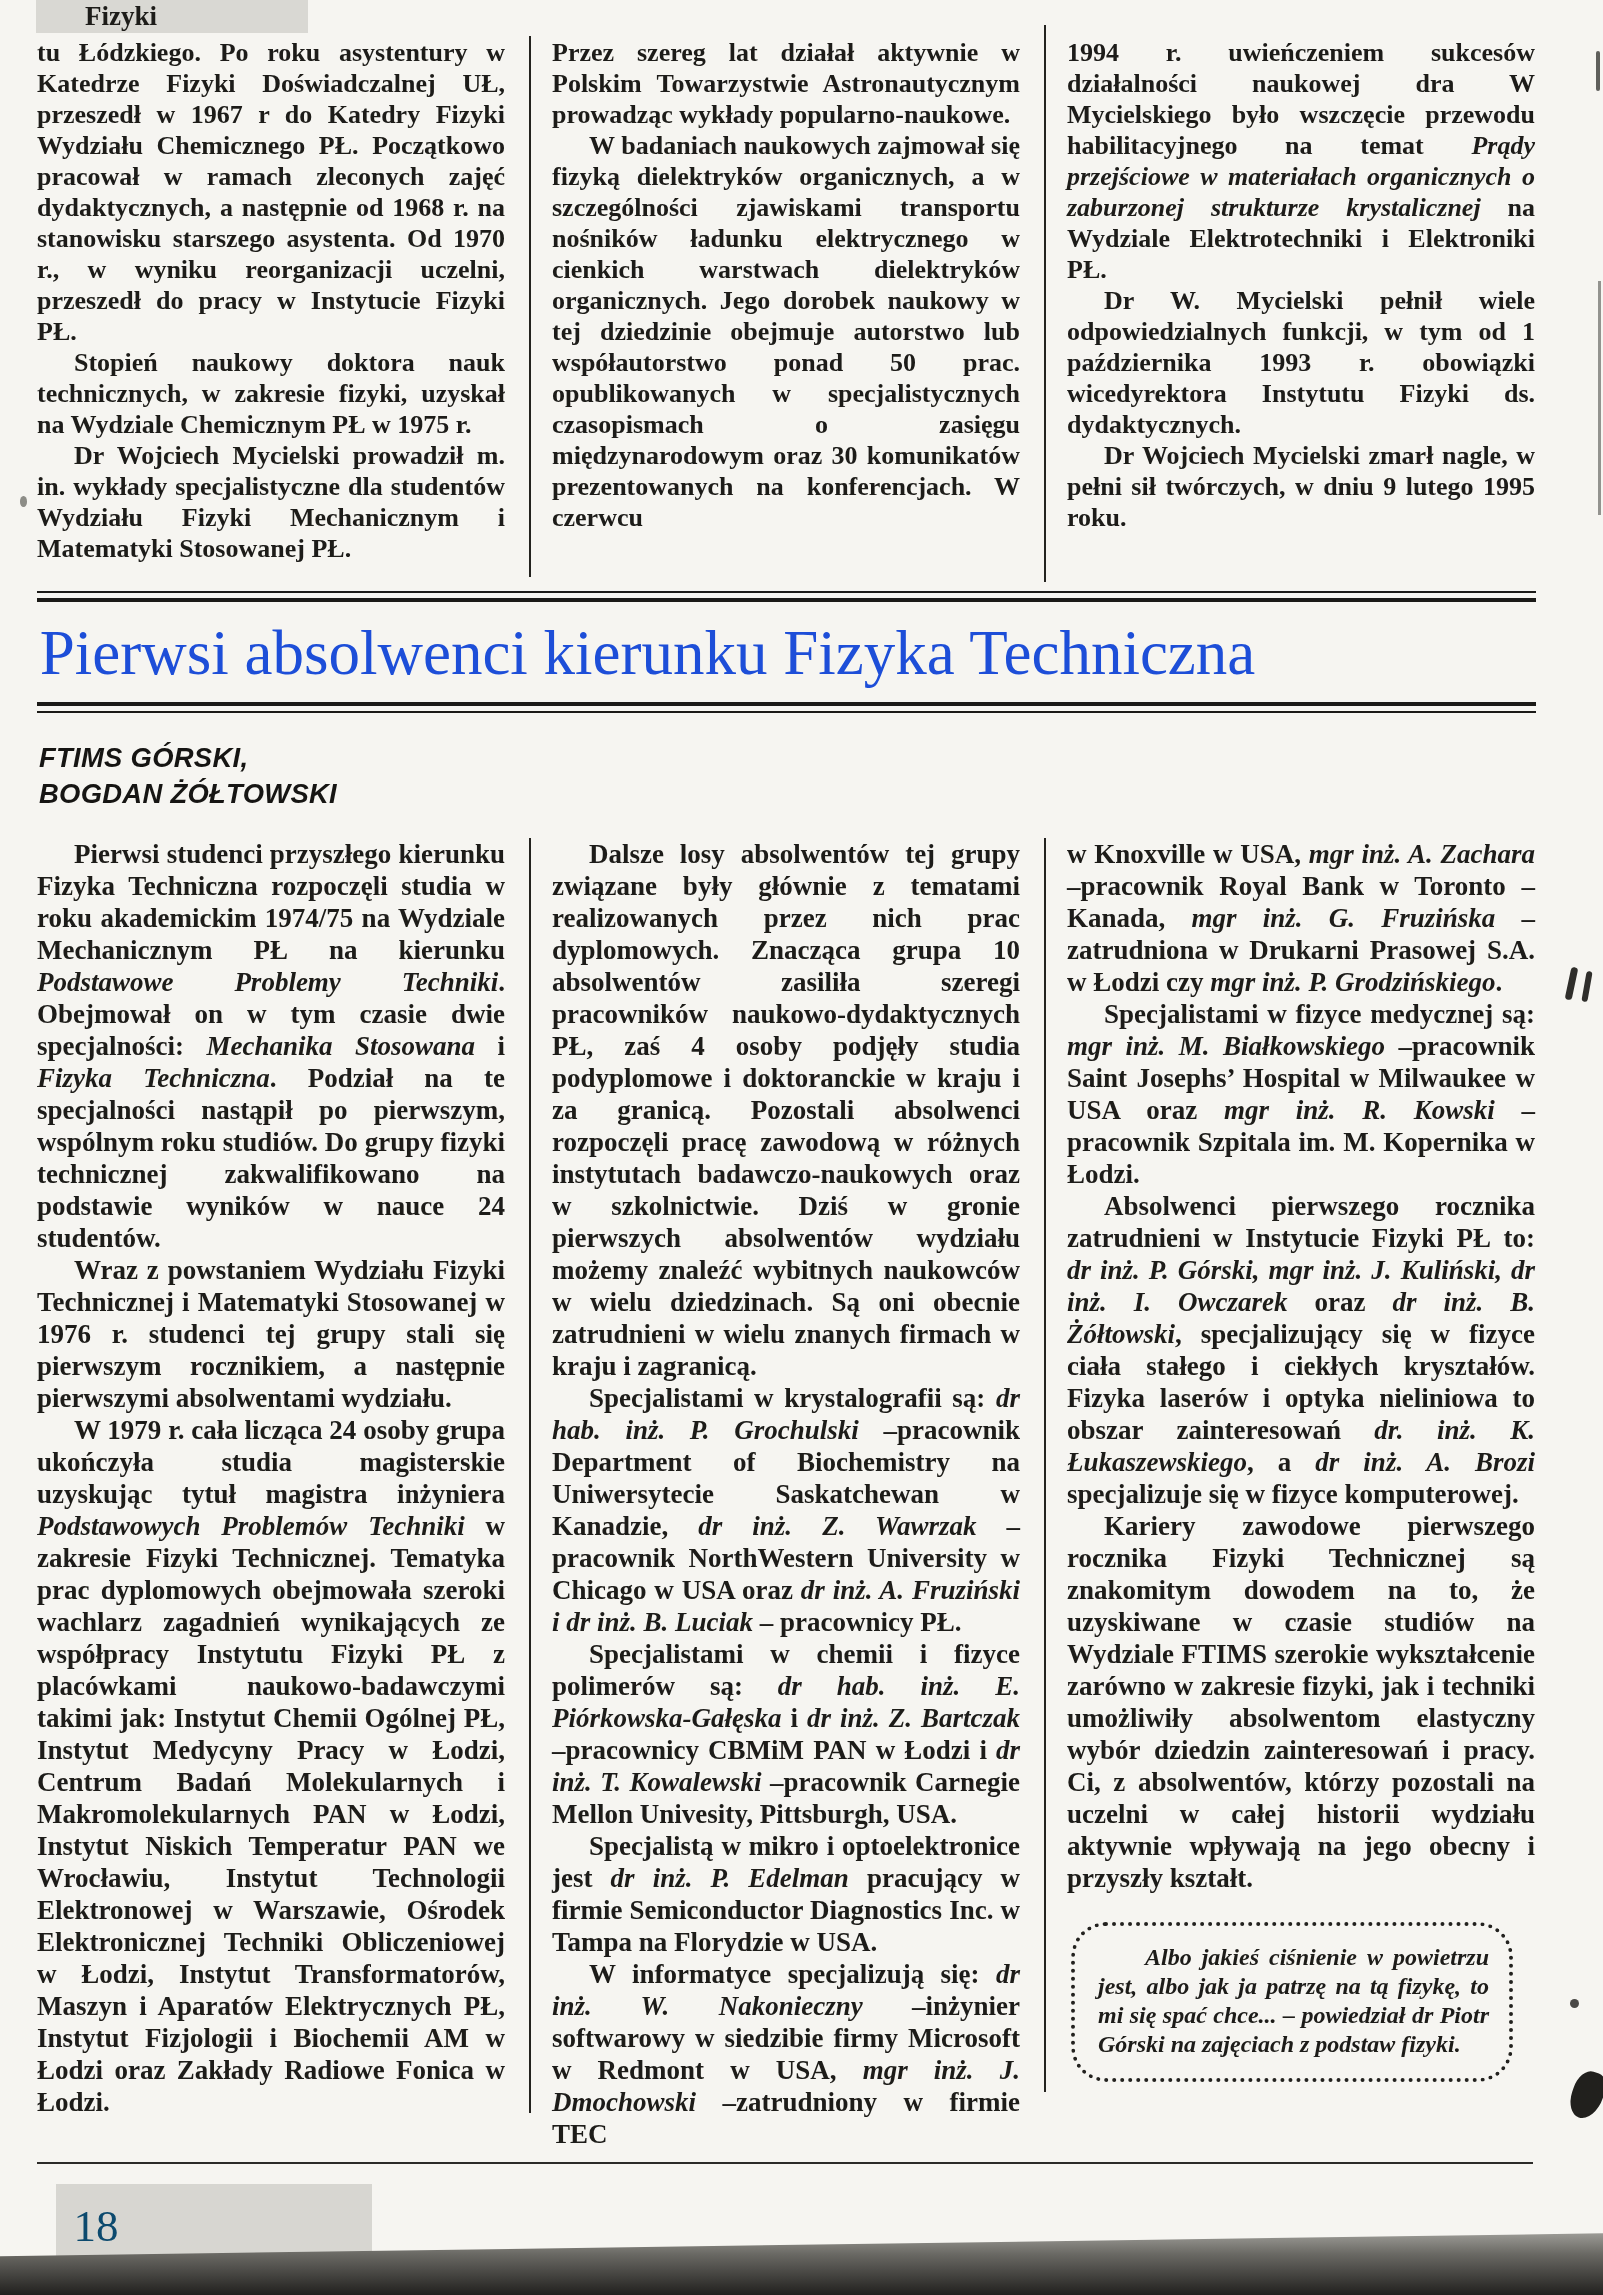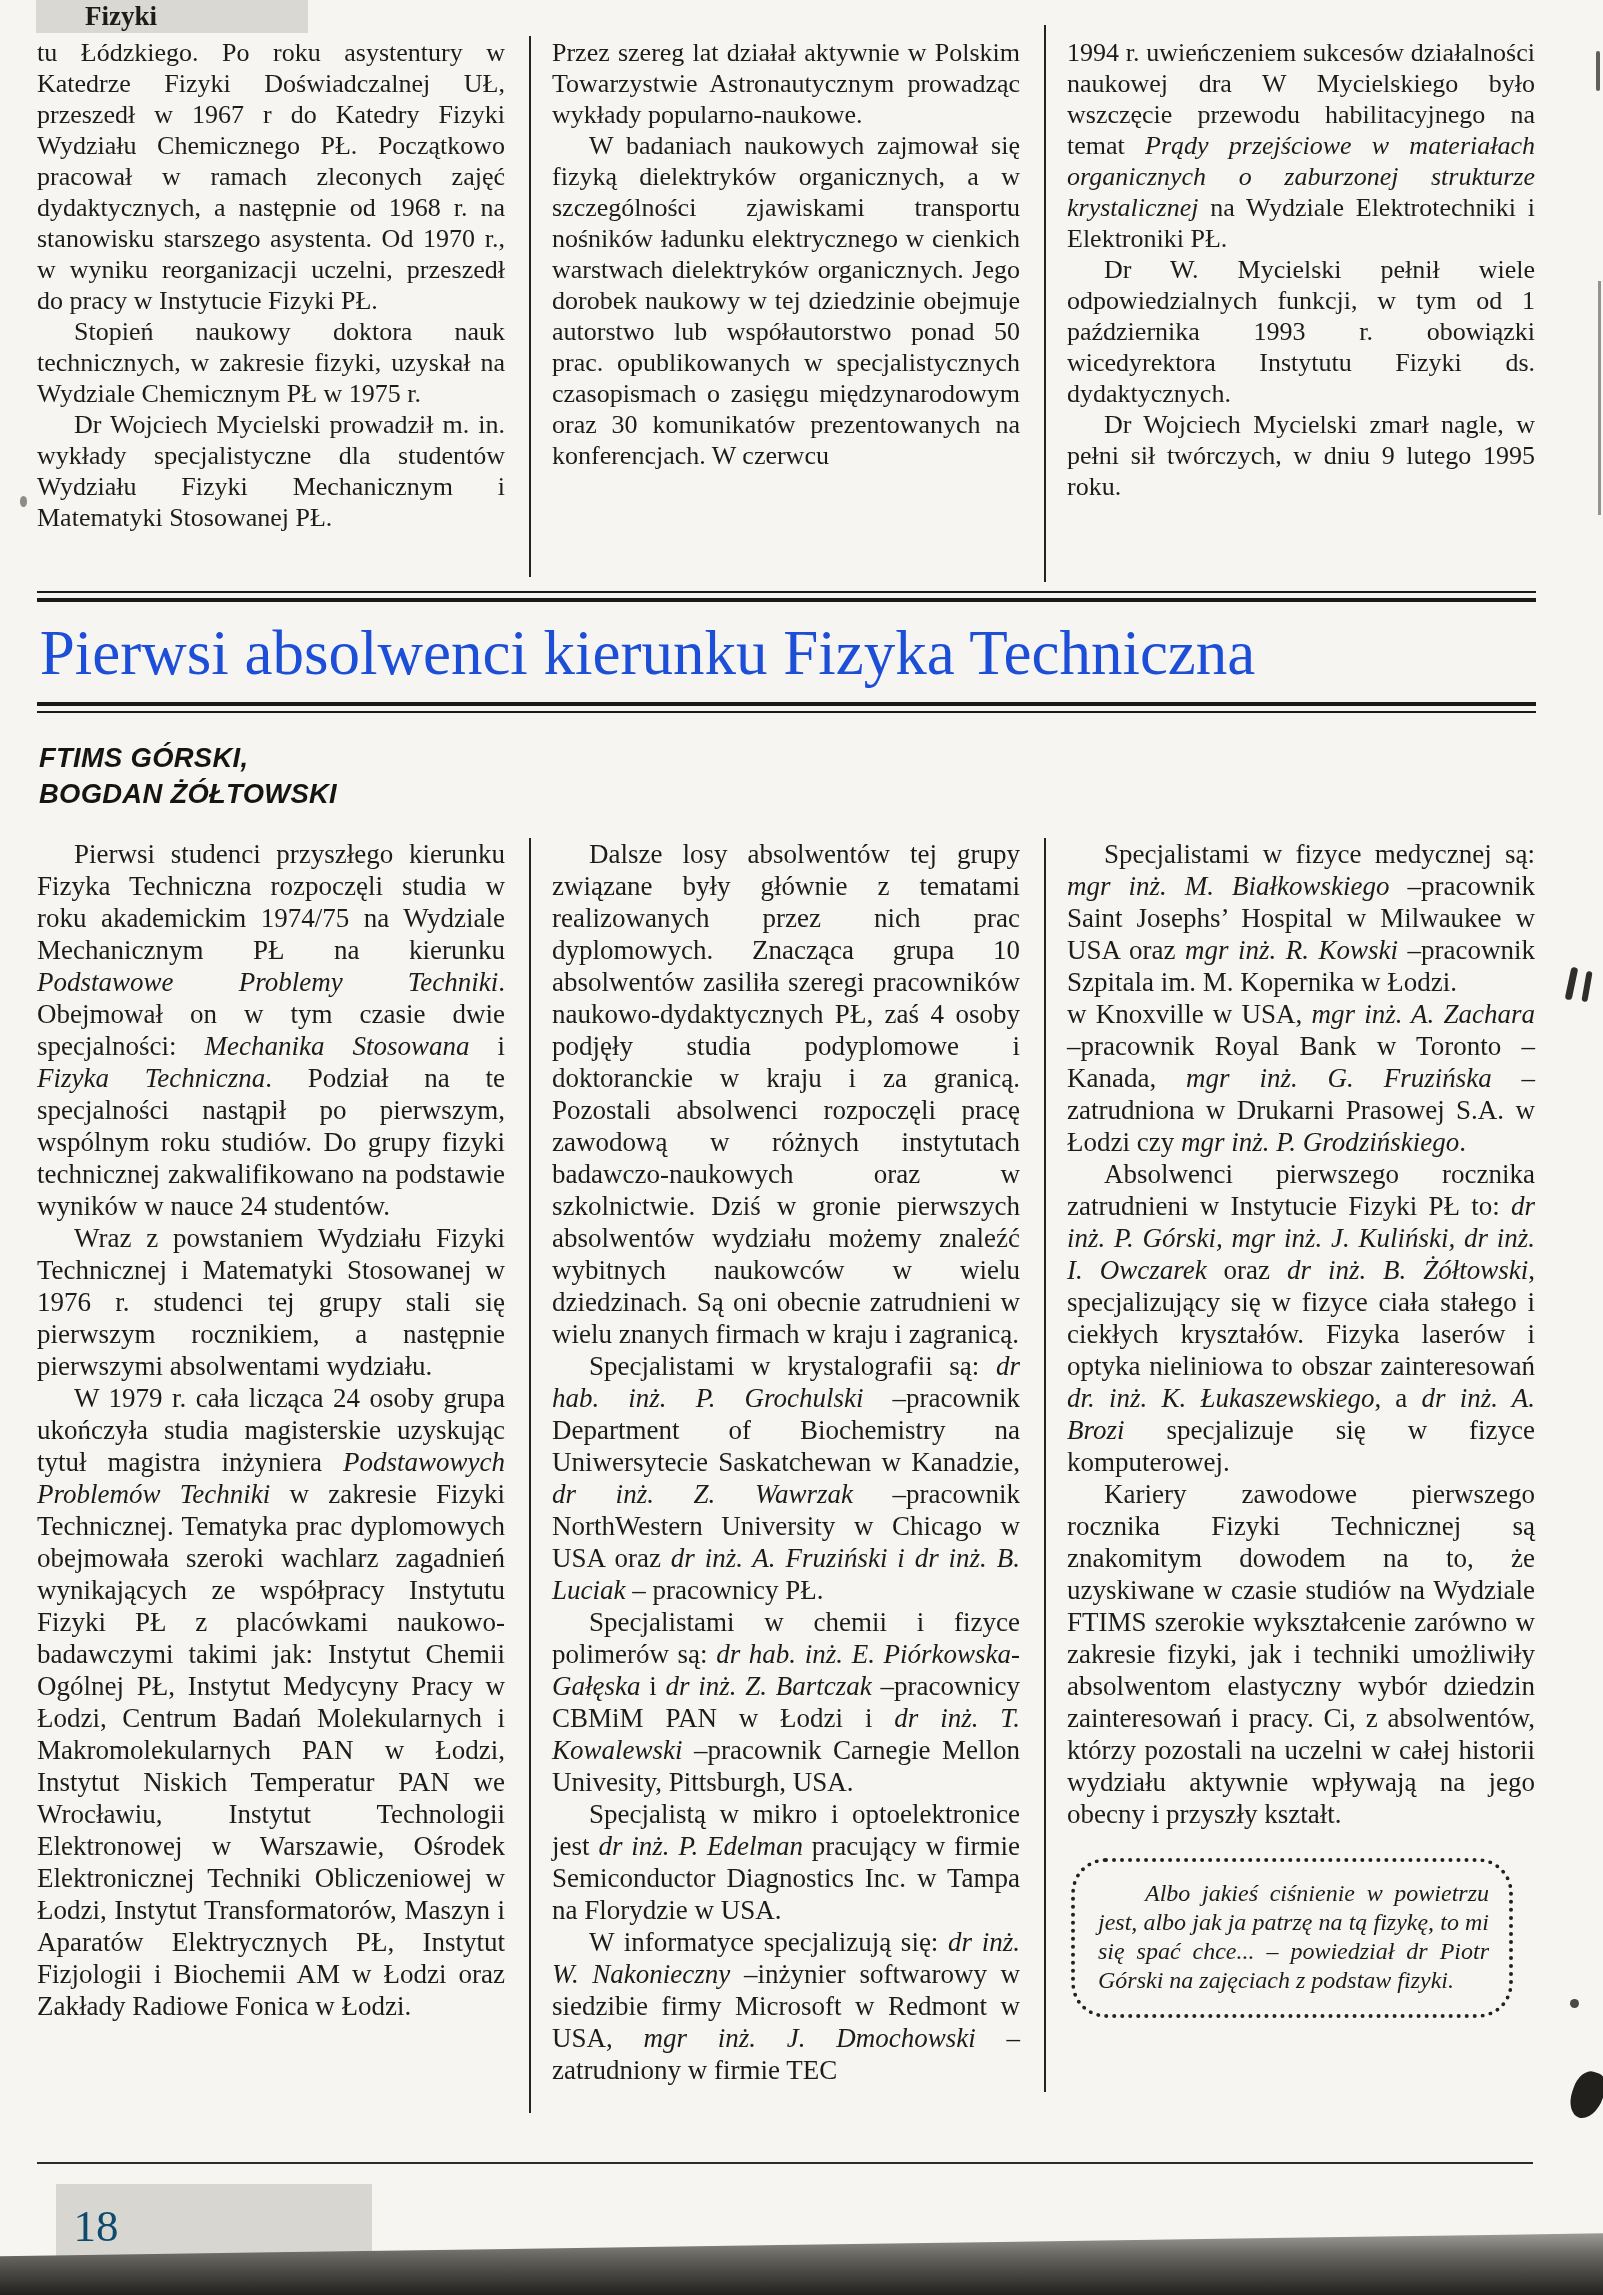--- a/index.html
+++ b/index.html
@@ -31,21 +31,21 @@
   .rule-b { height:5.4px; border-top:4.7px solid #1b1a17; border-bottom:2px solid #1b1a17; }
   .head-block h1 { margin:19px 0 16px 2.7px; font-weight:normal; font-size:63px; line-height:1.02; white-space:nowrap; color:#1d4ed8; }
 
   .authors { position:absolute; left:39px; top:740px; font-family:"Liberation Sans", sans-serif; font-style:italic; font-weight:bold; font-size:27.4px; line-height:1.3; letter-spacing:0.3px; color:#161513; }
 
   
   .article { position:absolute; left:37px; top:838px; width:1499px; height:1323px; display:flex; overflow:hidden; }
   .acol { width:468px; flex:0 0 468px; font-size:27px; line-height:32px; text-align:justify; }
   .acol + .acol { margin-left:47px; }
 
-  .para { margin:0; }
+  .para { margin:0;font-weight:bold; }
   .para.indent { text-indent:37px; }
   .para em { font-style:italic; }
 
   
   .quote-box {
     margin:28px 0 0 4px; width:442px; box-sizing:border-box;
     border:4.7px dotted #23221f; border-radius:35px;
     padding:17.4px 20px 19px 23px;
     font-size:24px; line-height:29px; text-align:justify;
   }
@@ -119,22 +119,22 @@
       </div>
     <div class="acol">
         <p class="para indent"><span>Dalsze losy  absolwentów tej grupy związane były głównie z tematami realizowanych przez nich prac dyplomowych. Znacząca grupa 10 absolwentów zasiliła szeregi pracowników naukowo-dydaktycznych PŁ, zaś 4 osoby podjęły studia podyplomowe i doktoranckie w kraju i za granicą. Pozostali absolwenci rozpoczęli pracę zawodową w różnych instytutach badawczo-naukowych oraz w szkolnictwie. Dziś w gronie pierwszych absolwentów wydziału możemy znaleźć wybitnych naukowców w wielu dziedzinach. Są oni obecnie zatrudnieni w wielu znanych firmach w kraju i zagranicą.</span></p>
         <p class="para indent"><span>Specjalistami w krystalografii są: </span><em>dr hab. inż. P. Grochulski</em><span> –pracownik Department of Biochemistry na Uniwersytecie Saskatchewan w Kanadzie, </span><em>dr inż. Z. Wawrzak</em><span> –pracownik NorthWestern University w Chicago w USA oraz </span><em>dr inż. A. Fruziński i dr inż. B. Luciak</em><span> – pracownicy PŁ.</span></p>
         <p class="para indent"><span>Specjalistami w chemii i fizyce polimerów są: </span><em>dr hab. inż. E. Piórkowska-Gałęska</em><span> i </span><em>dr inż. Z. Bartczak</em><span> –pracownicy CBMiM PAN w Łodzi i </span><em>dr inż. T. Kowalewski</em><span> –pracownik Carnegie Mellon Univesity, Pittsburgh, USA.</span></p>
         <p class="para indent"><span>Specjalistą w mikro i optoelektronice jest </span><em>dr inż. P. Edelman</em><span> pracujący w firmie Semiconductor Diagnostics Inc. w Tampa na Florydzie w USA.</span></p>
         <p class="para indent"><span>W informatyce specjalizują się: </span><em>dr inż. W. Nakonieczny</em><span> –inżynier softwarowy w siedzibie firmy Microsoft w Redmont w USA, </span><em>mgr inż. J. Dmochowski</em><span> –zatrudniony w firmie TEC</span></p>
       </div>
     <div class="acol">
       <div>
+          <p class="para"><span>w Knoxville w USA, </span><em>mgr inż. A. Zachara</em><span> –pracownik Royal Bank w Toronto – Kanada, </span><em>mgr inż. G. Fruzińska</em><span> –zatrudniona w Drukarni Prasowej S.A. w Łodzi czy </span><em>mgr inż. P. Grodzińskiego</em><span>.</span></p>
           <p class="para indent"><span>Specjalistami w fizyce medycznej są: </span><em>mgr inż. M. Białkowskiego</em><span> –pracownik Saint Josephs’ Hospital w Milwaukee w USA oraz </span><em>mgr inż. R. Kowski</em><span> –pracownik Szpitala im. M. Kopernika w Łodzi.</span></p>
-          <p class="para"><span>w Knoxville w USA, </span><em>mgr inż. A. Zachara</em><span> –pracownik Royal Bank w Toronto – Kanada, </span><em>mgr inż. G. Fruzińska</em><span> –zatrudniona w Drukarni Prasowej S.A. w Łodzi czy </span><em>mgr inż. P. Grodzińskiego</em><span>.</span></p>
           <p class="para indent"><span>Absolwenci pierwszego rocznika zatrudnieni w Instytucie Fizyki PŁ to: </span><em>dr inż. P. Górski, mgr inż. J. Kuliński, dr inż. I. Owczarek</em><span> oraz </span><em>dr inż. B. Żółtowski</em><span>, specjalizujący się w fizyce ciała stałego i ciekłych kryształów. Fizyka laserów i optyka nieliniowa to obszar zainteresowań </span><em>dr. inż. K. Łukaszewskiego</em><span>, a </span><em>dr inż. A. Brozi</em><span> specjalizuje się w fizyce komputerowej.</span></p>
           <p class="para indent"><span>Kariery zawodowe pierwszego rocznika Fizyki Technicznej są znakomitym dowodem na to, że uzyskiwane w czasie studiów na Wydziale FTIMS szerokie wykształcenie zarówno w zakresie fizyki, jak i techniki umożliwiły absolwentom elastyczny wybór dziedzin zainteresowań i pracy. Ci, z absolwentów, którzy pozostali na uczelni w całej historii wydziału aktywnie wpływają na jego obecny i przyszły kształt.</span></p>
         </div>
       <div class="quote-box">
           <p class="para indent"><em>Albo jakieś ciśnienie w powietrzu jest, albo jak ja patrzę na tą fizykę, to mi się spać chce... – powiedział dr Piotr Górski na zajęciach z podstaw fizyki.</em></p>
         </div>
     </div>
   </section>
   <div class="vline" id="ar-v1"></div>
   <div class="vline" id="ar-v2"></div>

